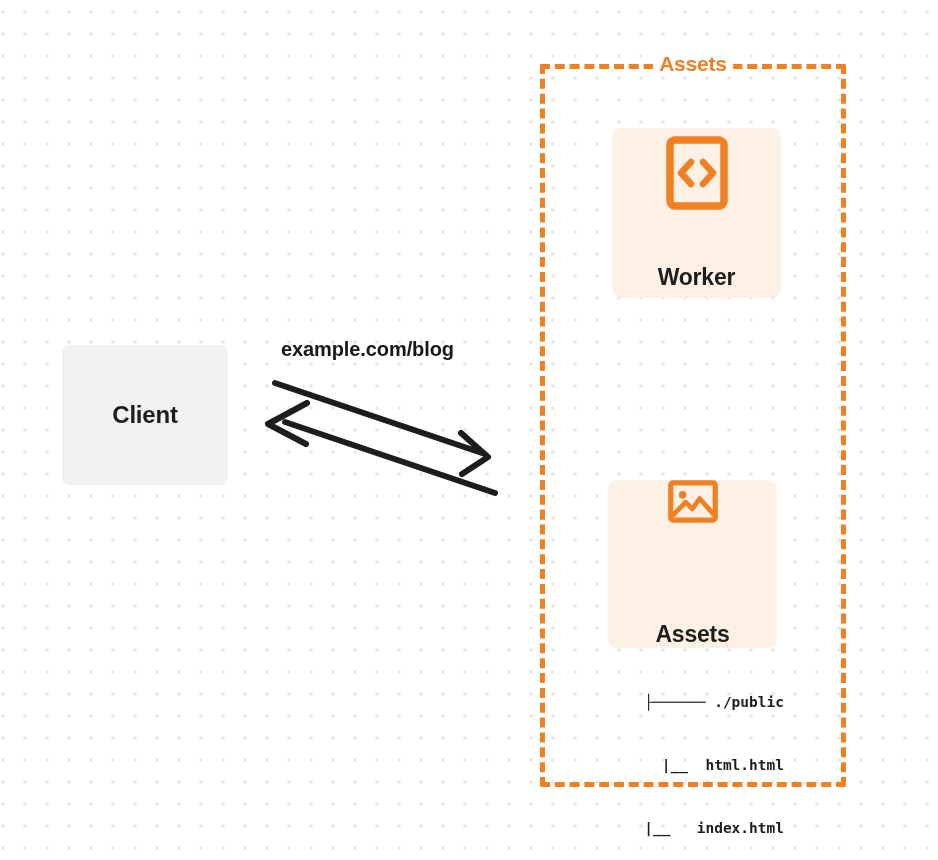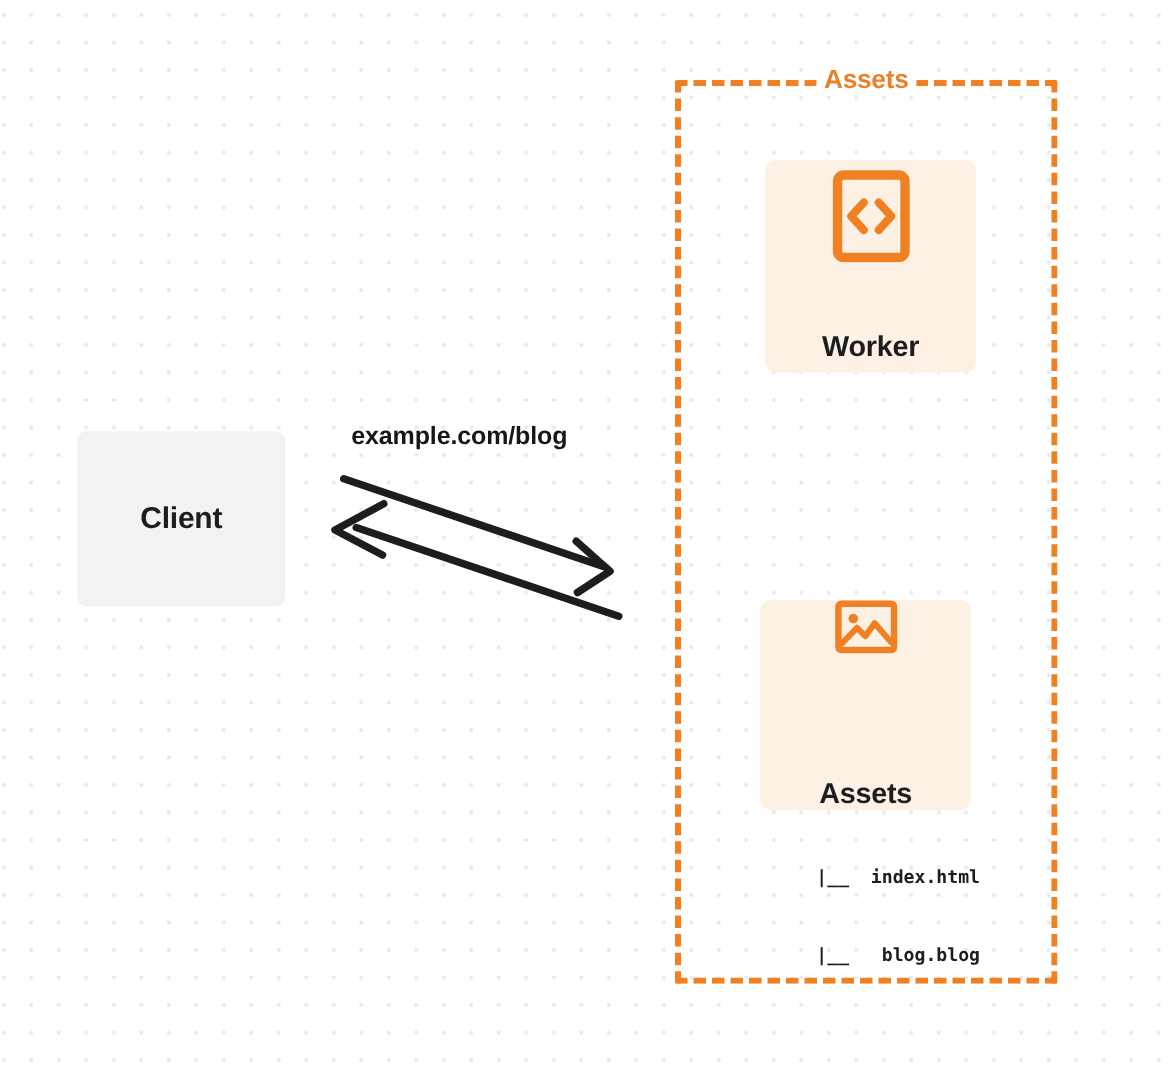--- a/index.html
+++ b/index.html
@@ -182,18 +182,19 @@
   <div class="service-card card-assets">
     <svg class="card-icon" width="68" height="58" viewBox="0 0 68 58">
       <rect x="4" y="4" width="60" height="50" rx="3" ry="3" fill="none" stroke="#f08022" stroke-width="7"></rect>
       <circle cx="20" cy="20" r="5.2" fill="#f08022"></circle>
       <polyline points="7.5,47 24,30 33,39 43,25 60.5,45" fill="none" stroke="#f08022" stroke-width="6.5" stroke-linecap="round" stroke-linejoin="round"></polyline>
     </svg>
     <span class="card-label">Assets</span>
   </div>
 
   <div class="file-tree">
-    <span class="tree-line">      |__  index.html</span>
-    <span class="tree-line">      |__   blog.blog</span>
+    <span class="tree-line">├────── ./public</span>
+    <span class="tree-line">      |__  html.html</span>
+    <span class="tree-line">      |__   index.html</span>
     
   </div>
 
 </div>
 
 </body></html>

